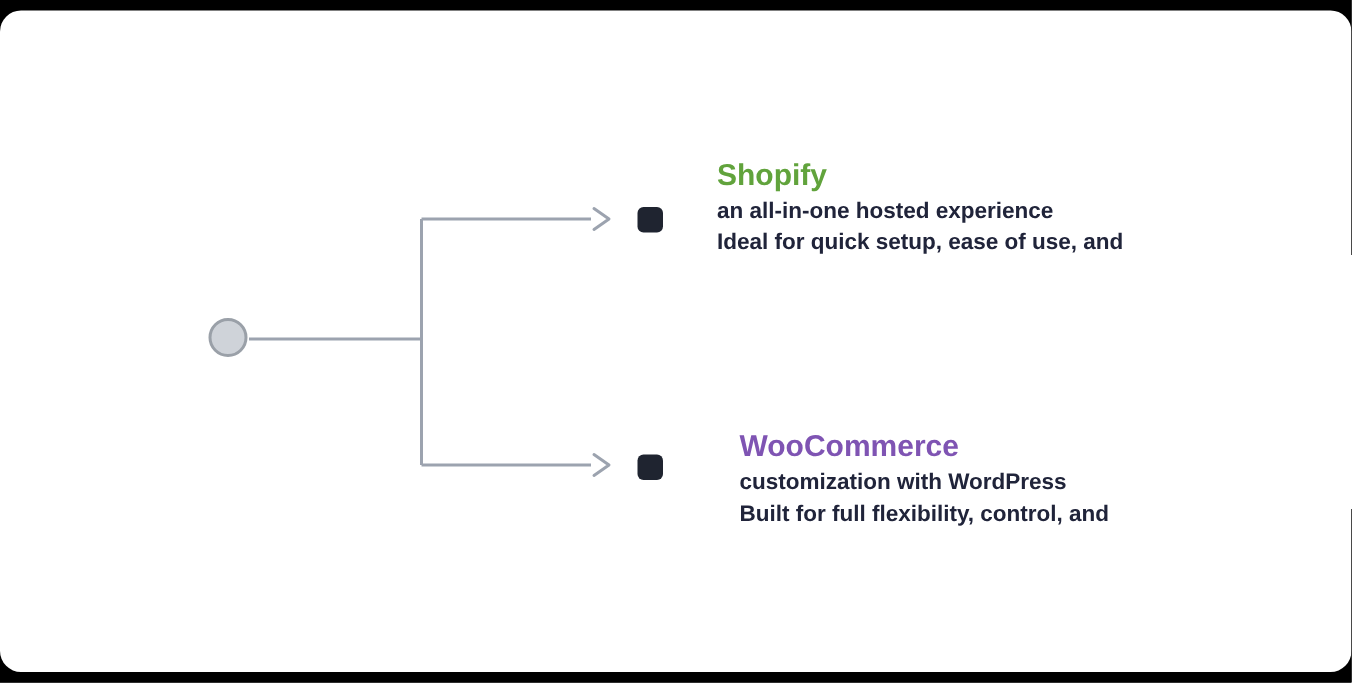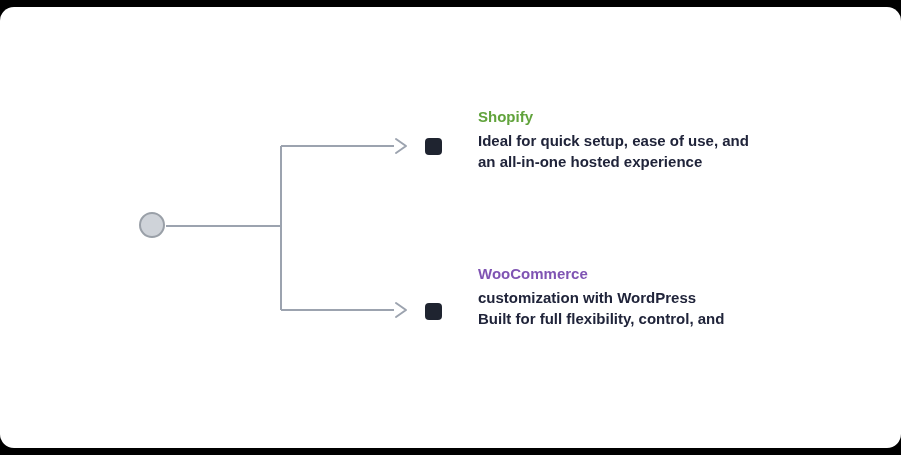--- a/index.html
+++ b/index.html
@@ -52,24 +52,24 @@
   }
   .node-square.top { left: 425px; top: 138px; }
   .node-square.bottom { left: 425px; top: 303px; }
 
   .branch-text {
     position: absolute;
     left: 478px;
     width: 330px;
   }
   .branch-text.top { top: 107px; }
-  .branch-text.bottom { top: 264px; }
+  .branch-text.bottom { top: 288px; margin-left: 15px; }
 
   .branch-label {
-    font-size: 15px;
+    font-size: 20px;
     font-weight: 700;
     line-height: 20px;
     margin-bottom: 3px;
   }
   .branch-desc {
     font-size: 15px;
     font-weight: 600;
     line-height: 21px;
     color: #20243a;
   }
@@ -94,22 +94,22 @@
     <path d="M396 139 L406 146 L396 153" stroke="#9ca3af" stroke-width="2" fill="none" stroke-linejoin="round" stroke-linecap="round"></path>
     <path d="M396 303 L406 310 L396 317" stroke="#9ca3af" stroke-width="2" fill="none" stroke-linejoin="round" stroke-linecap="round"></path>
   </svg>
 
   <div class="root-node"></div>
 
   <div class="node-square top"></div>
   <div class="branch-text top">
     <div class="branch-label" style="color: rgb(97, 163, 60);">Shopify</div>
     <div class="branch-desc">
+      <span>an all-in-one hosted experience</span>
       <span>Ideal for quick setup, ease of use, and</span>
-      <span>an all-in-one hosted experience</span>
     </div>
   </div>
 
   <div class="node-square bottom"></div>
   <div class="branch-text bottom">
     <div class="branch-label" style="color: rgb(127, 84, 179);">WooCommerce</div>
     <div class="branch-desc">
       <span>customization with WordPress</span>
       <span>Built for full flexibility, control, and</span>
     </div>

